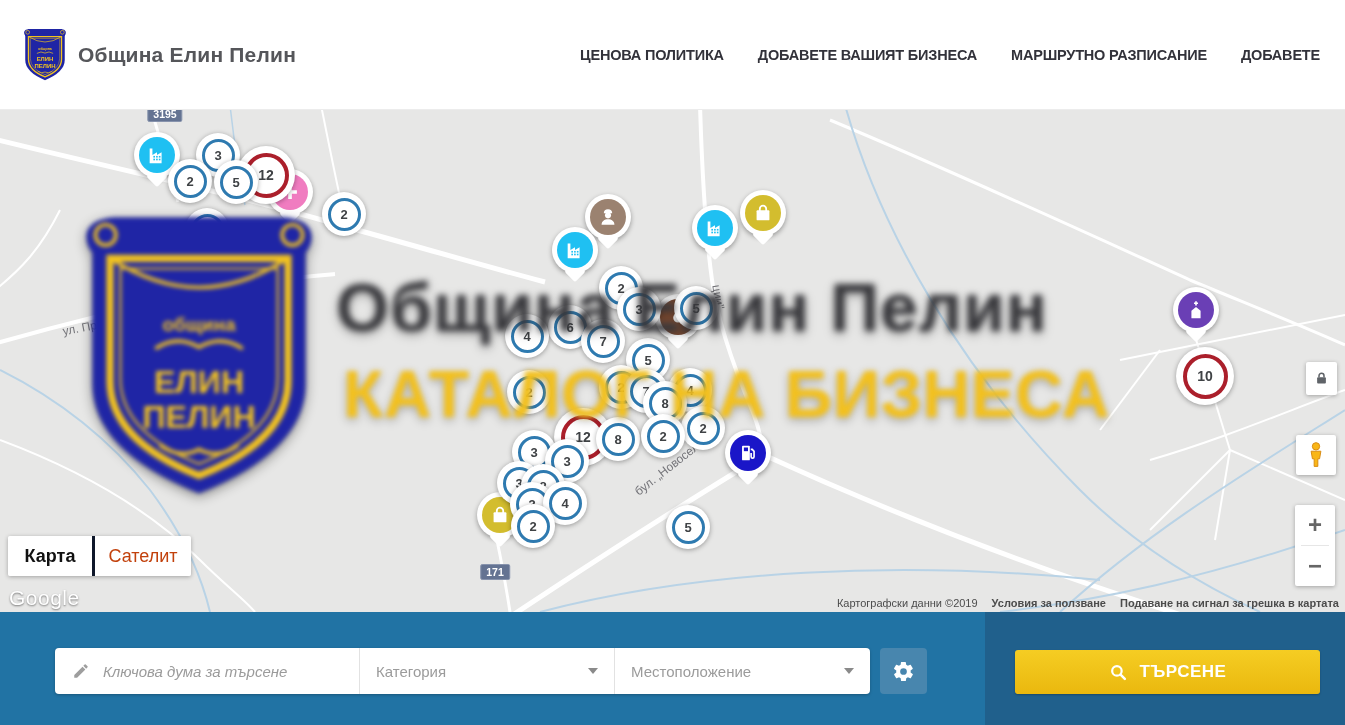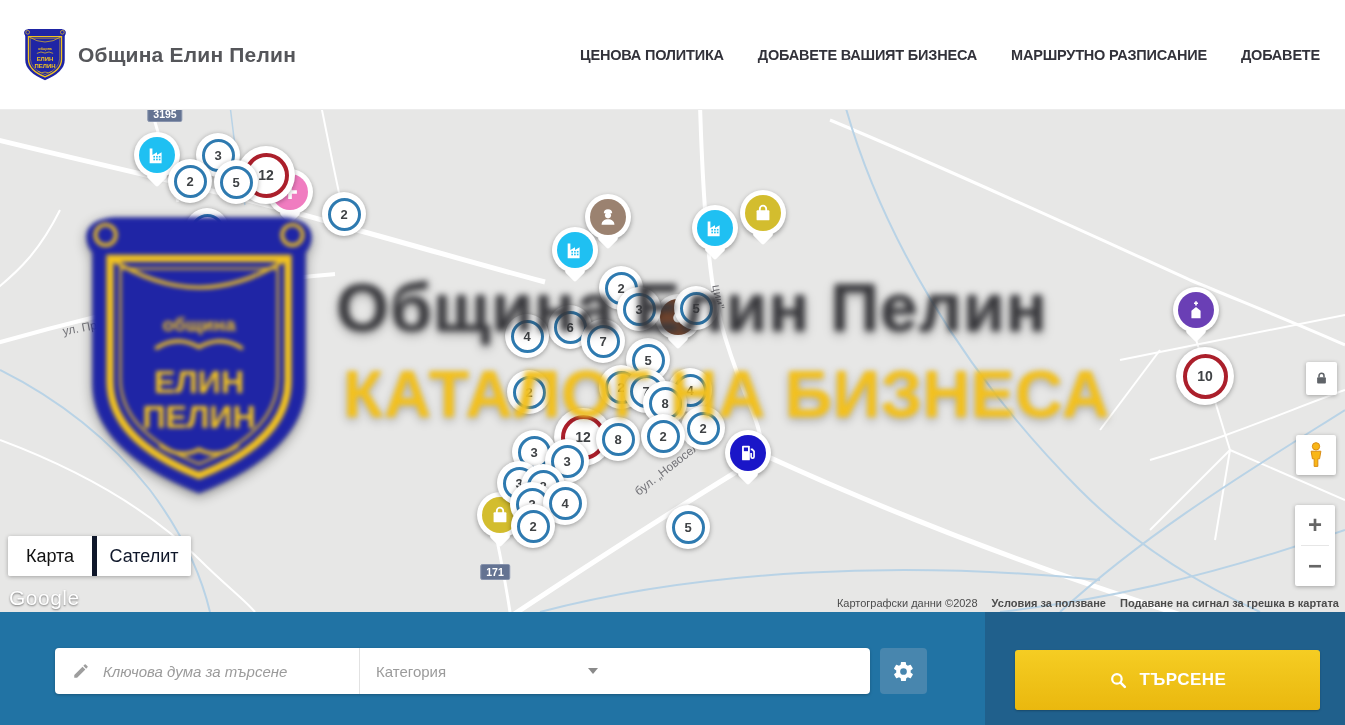--- a/index.html
+++ b/index.html
@@ -46,22 +46,22 @@
                filter:blur(2px) drop-shadow(0 3px 6px rgba(0,0,0,.45)); }
   .wm-line1 { position:absolute; left:336px; top:158px; font-size:68px; font-weight:700; color:#39393d;
               letter-spacing:1px; white-space:nowrap; filter:blur(3px); text-shadow:0 3px 8px rgba(0,0,0,.35); }
   .wm-line2 { position:absolute; left:343px; top:246px; font-size:66px; font-weight:700; color:#f2c01e;
               letter-spacing:.5px; white-space:nowrap; filter:blur(2.5px); text-shadow:0 3px 8px rgba(0,0,0,.3); }
 
   
   .maptype { position:absolute; left:8px; top:426px; z-index:6; display:flex;
              box-shadow:0 1px 4px rgba(0,0,0,.3); border-radius:2px; overflow:hidden; }
   .maptype button { height:40px; background:#fff; border:none; font-family:inherit; font-size:18px; cursor:pointer; }
-  .maptype .mt-map { width:84px; color:#111; font-weight:400; }
-  .maptype .mt-sat { width:99px; color:#0f172a; border-left:5px solid #0f172a; }
+  .maptype .mt-map { width:84px; color:#111; font-weight:700; }
+  .maptype .mt-sat { width:99px; color:#c2410c; border-left:3px solid #0f172a; }
   .glogo { position:absolute; left:9px; top:476px; z-index:6; font-size:21px; font-weight:500; color:#fff;
            letter-spacing:.5px; text-shadow:0 1px 2px rgba(80,80,80,.75); cursor:pointer; }
   .attribution { position:absolute; right:6px; top:487px; z-index:5; display:flex; gap:14px; }
   .attribution span { font-size:11px; color:#4c4c4c; white-space:nowrap; }
   .attribution span.link { cursor:pointer;font-weight:bold; }
   .ctl-btn { position:absolute; background:#fff; border:none; box-shadow:0 1px 4px rgba(0,0,0,.3);
              border-radius:2px; z-index:6; display:flex; align-items:center; justify-content:center; cursor:pointer; }
   .lock-btn { left:1306px; top:252px; width:31px; height:33px; }
   .pegman-btn { left:1296px; top:325px; width:40px; height:40px; }
   .zoomctl { position:absolute; left:1295px; top:395px; width:40px; height:81px; background:#fff; border-radius:2px;
@@ -81,21 +81,21 @@
   .field-keyword input { border:none; outline:none; font-family:inherit; font-size:15px; color:#000000; width:230px;font-style:italic; }
   .field-keyword input::placeholder { color:#9b9b9b; }
   .field-select { border-left:1px solid #e2e2e2; justify-content:space-between; padding:0 16px; cursor:pointer; }
   .field-cat { width:255px; }
   .field-loc { width:256px; }
   .field-select span { font-size:15px; color:#9b9b9b; }
   .caret { width:0; height:0; border-left:5px solid transparent; border-right:5px solid transparent; border-top:6px solid #8a8a8a; }
   .gear-btn { position:absolute; left:880px; top:36px; width:47px; height:46px; background:#4886ae; border:none;
               border-radius:4px; cursor:pointer; display:flex; align-items:center; justify-content:center; }
   .gear-btn svg { width:23px; height:23px; }
-  .search-btn { position:absolute; left:1015px; top:38px; width:305px; height:60px; border:none; border-radius:3px;
+  .search-btn { position:absolute; left:1015px; top:38px; width:305px; height:44px; border:none; border-radius:3px;
                 background:linear-gradient(#f5cd23,#eab80e); cursor:pointer; display:flex; align-items:center;
                 justify-content:center; gap:12px; box-shadow:0 1px 2px rgba(0,0,0,.25); }
   .search-btn span { color:#fff; font-size:17px; font-weight:700; letter-spacing:.5px; font-family:inherit; }
   .search-btn svg { width:19px; height:19px; }
 </style>
 </head>
 <body>
 
 <svg width="0" height="0" style="position:absolute">
   <symbol id="emblem" viewBox="0 0 170 200">
@@ -377,21 +377,21 @@
       <div class="wm-line1">Община Елин Пелин</div>
       <div class="wm-line2">КАТАЛОГ НА БИЗНЕСА</div>
     </div>
 
     <div class="maptype">
       <button class="mt-map">Карта</button>
       <button class="mt-sat">Сателит</button>
     </div>
     <div class="glogo">Google</div>
     <div class="attribution">
-      <span>Картографски данни ©2028</span>
+      <span>Картографски данни ©2019</span>
       <span class="link">Условия за ползване</span>
       <span class="link">Подаване на сигнал за грешка в картата</span>
     </div>
     <button class="ctl-btn lock-btn">
       <svg width="15" height="17" viewBox="0 0 24 24">
         <rect x="5" y="10" width="14" height="10" rx="1.5" fill="#5f6368"></rect>
         <path d="M8 10 V7.5 a4 4 0 0 1 8 0 V10" fill="none" stroke="#5f6368" stroke-width="2.4"></path>
       </svg>
     </button>
     <button class="ctl-btn pegman-btn">
@@ -413,20 +413,24 @@
       <div class="field field-keyword">
         <svg viewBox="0 0 24 24">
           <path fill="#9e9e9e" d="M3 17.2V21h3.8L17.8 10 14 6.2 3 17.2zM20.7 7.1a1 1 0 0 0 0-1.4l-2.4-2.4a1 1 0 0 0-1.4 0l-1.8 1.8 3.8 3.8 1.8-1.8z"></path>
         </svg>
         <input type="text" placeholder="Ключова дума за търсене" style="">
       </div>
       <div class="field field-select field-cat">
         <span>Категория</span>
         <i class="caret"></i>
       </div>
+      <div class="field field-select field-loc">
+        <span>Местоположение</span>
+        <i class="caret"></i>
+      </div>
     </div>
     <button class="gear-btn">
       <svg viewBox="0 0 24 24">
         <path fill="#fff" d="M19.4 13c.05-.33.1-.66.1-1s-.05-.67-.1-1l2.1-1.6c.2-.17.26-.46.13-.7l-2-3.46a.53.53 0 0 0-.64-.22l-2.47 1a7.3 7.3 0 0 0-1.7-1L14.4 2.4a.52.52 0 0 0-.52-.4h-4a.52.52 0 0 0-.52.4l-.37 2.62c-.62.26-1.18.6-1.7 1l-2.47-1a.53.53 0 0 0-.64.22l-2 3.46c-.13.24-.07.53.13.7L4.5 11c-.05.33-.1.66-.1 1s.05.67.1 1l-2.1 1.6c-.2.17-.26.46-.13.7l2 3.46c.13.24.4.33.64.22l2.47-1c.52.4 1.08.74 1.7 1l.37 2.62c.04.23.26.4.52.4h4c.26 0 .48-.17.52-.4l.37-2.62a7.3 7.3 0 0 0 1.7-1l2.47 1c.24.11.51.02.64-.22l2-3.46a.54.54 0 0 0-.13-.7L19.4 13zM12 15.5a3.5 3.5 0 1 1 0-7 3.5 3.5 0 0 1 0 7z"></path>
       </svg>
     </button>
     <div class="search-right">
       <button class="search-btn">
         <svg viewBox="0 0 24 24">
           <circle cx="10" cy="10" r="6" stroke="#fff" stroke-width="2.8" fill="none"></circle>

